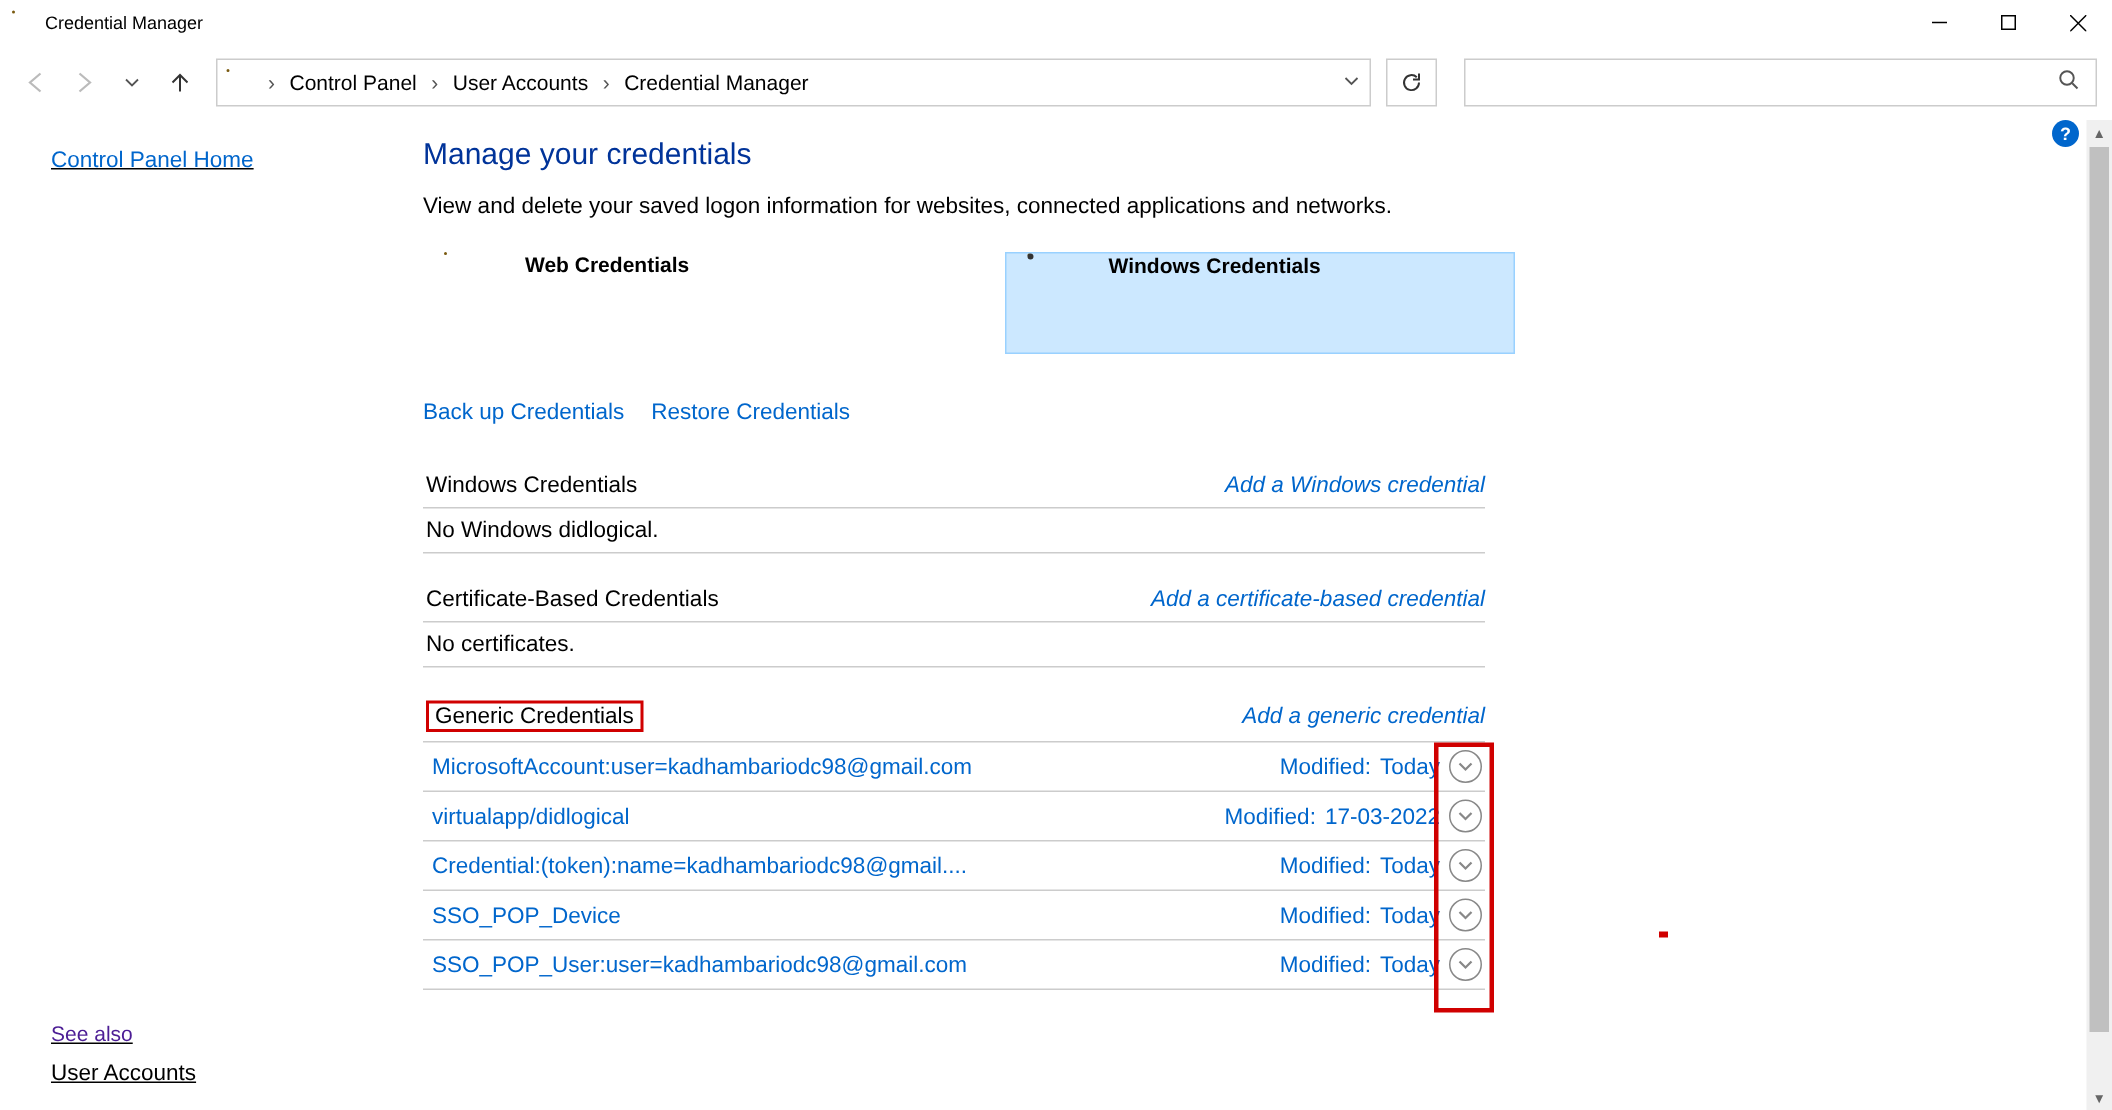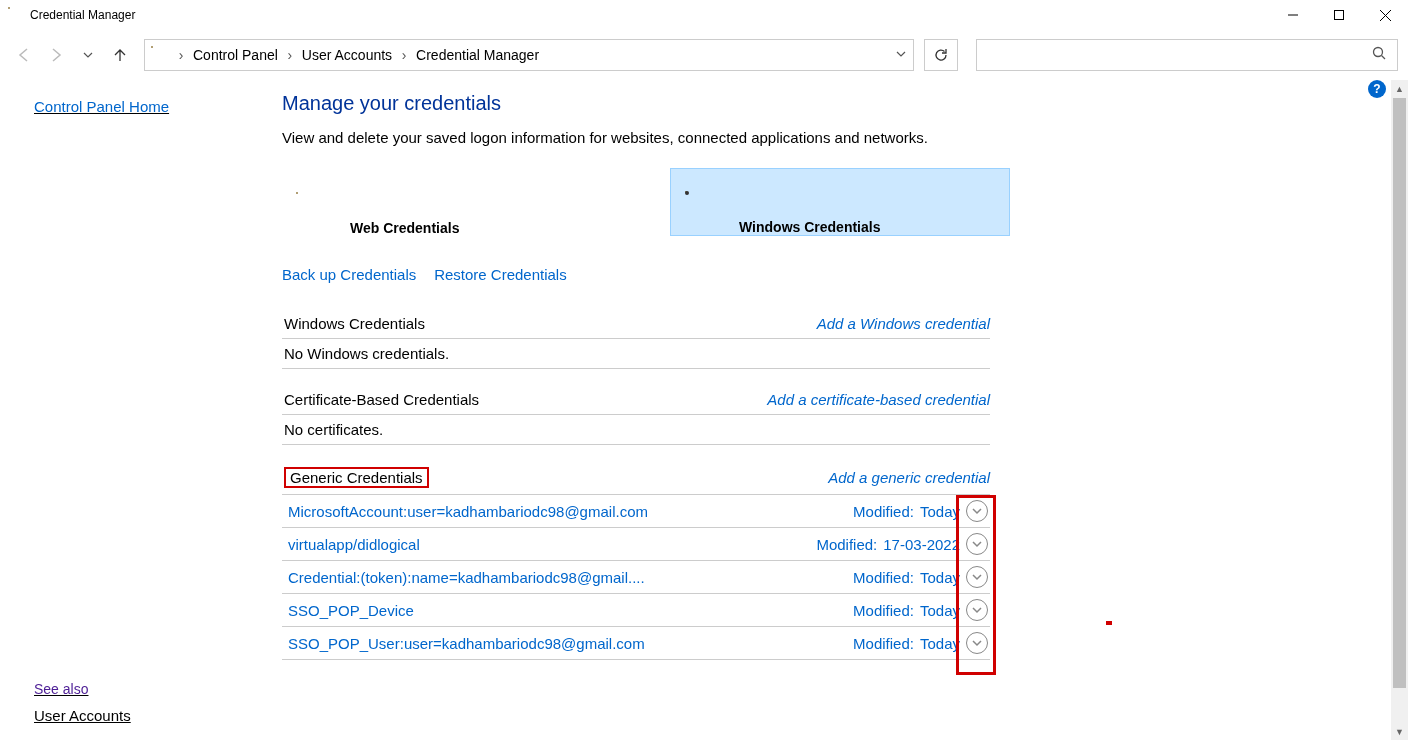--- a/index.html
+++ b/index.html
@@ -26,21 +26,21 @@
   
   .body { flex: 1; display: flex; position: relative; }
   .sidebar { width: 240px; padding: 18px 0 0 34px; display: flex; flex-direction: column; text-decoration: underline; }
   .sidebar-link { color: #0066cc; font-size: 15px; margin-bottom: 10px; }
   .sidebar .spacer { flex: 1; }
   .see-also { color: #4c1d95; font-size: 14px; margin-bottom: 10px; margin-top: 12px; }
   .main { flex: 1; padding: 12px 0 0 42px; }
   .main h1 { color: #003399; font-weight: 400; font-size: 20px; margin: 0 0 14px 0; }
   .subtitle { font-size: 15px; margin-bottom: 22px; }
   .tiles { display: flex; gap: 48px; margin-bottom: 30px; }
-  .tile { width: 340px; height: 68px; display: flex; align-items: flex-end; padding-left: 14px; gap: 10px; font-weight: 600; font-size: 14px; }
+  .tile { width: 340px; height: 68px; display: flex; align-items: flex-start; padding-left: 14px; gap: 10px; font-weight: 600; font-size: 14px; }
   .tile.selected { background: #cce8ff; border: 1px solid #99d1ff; }
   .tile .tile-icon { width: 44px; height: 44px; position: relative; }
   .links-row { margin-bottom: 28px; }
   .link { color: #0066cc; font-size: 15px; margin-right: 14px; }
   .section { width: 708px; margin-bottom: 18px; }
   .section-header { display: flex; justify-content: space-between; align-items: center; border-bottom: 1px solid #ccc; padding: 4px 0 6px 2px; }
   .section-header .sh-title { font-size: 15px; }
   .section-header .sh-link { color: #0066cc; font-size: 15px; font-style: italic; }
   .section-body { padding: 6px 2px; font-size: 15px; border-bottom: 1px solid #ccc; }
   .red-box { border: 2px solid #d00000; }
@@ -194,21 +194,21 @@
       <div class="links-row">
         <span class="link">Back up Credentials</span>
         <span class="link">Restore Credentials</span>
       </div>
 
       <div class="section">
         <div class="section-header">
           <span class="sh-title">Windows Credentials</span>
           <span class="sh-link">Add a Windows credential</span>
         </div>
-        <div class="section-body">No Windows credentials.</div>
+        <div class="section-body">No Windows didlogical.</div>
       </div>
 
       <div class="section">
         <div class="section-header">
           <span class="sh-title">Certificate-Based Credentials</span>
           <span class="sh-link">Add a certificate-based credential</span>
         </div>
         <div class="section-body">No certificates.</div>
       </div>
 

